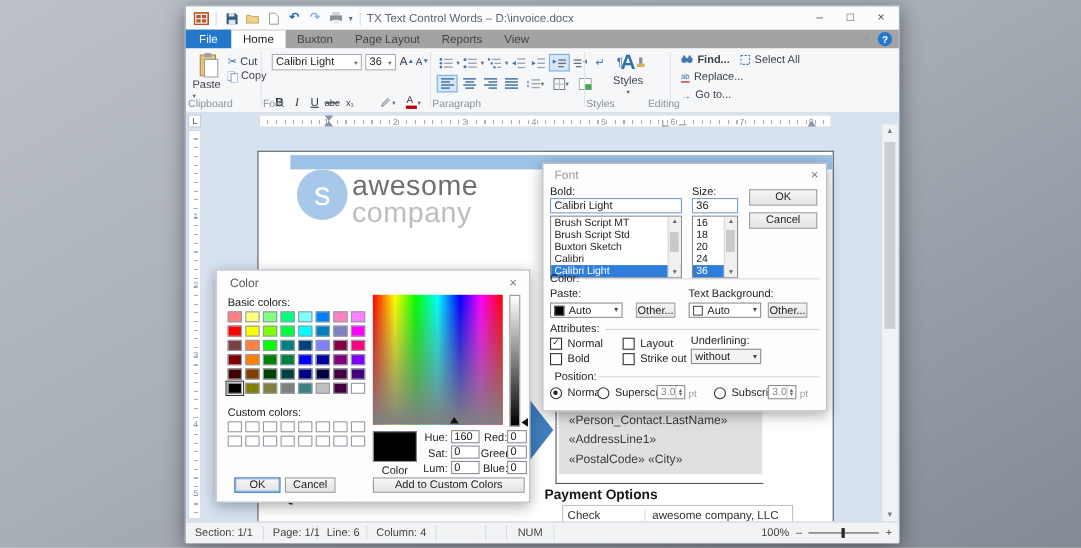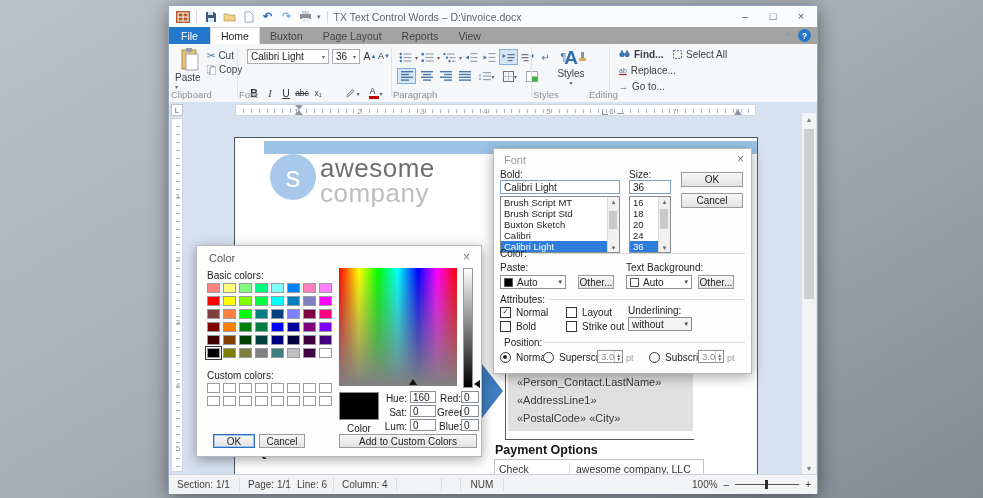--- a/index.html
+++ b/index.html
@@ -60,21 +60,21 @@
   .page{position:absolute;left:65px;top:35px;width:524px;height:340px;background:#fff;border:1px solid #50565f;box-sizing:border-box;}
   .pgbar{position:absolute;left:29px;top:3px;right:0;height:13px;background:#9cc2e5;}
   .logo-circle{position:absolute;left:35px;top:16px;width:46px;height:46px;border-radius:50%;background:#a8c8ea;color:#fff;font-size:30px;display:flex;align-items:center;justify-content:center;}
   .logo-t1{position:absolute;left:85px;top:17px;font-size:26px;color:#6f6f6f;letter-spacing:.5px;line-height:1;}
   .logo-t2{position:absolute;left:85px;top:42px;font-size:26px;color:#bdbdbd;letter-spacing:.5px;line-height:1;}
   .docarrow{position:absolute;left:247px;top:226px;width:0;height:0;border-top:27px solid transparent;border-bottom:27px solid transparent;border-left:21px solid #3f7dbf;}
   .mfwrap{position:absolute;left:270px;top:233px;width:188px;height:68px;border-left:1px solid #555a61;border-bottom:1px solid #555a61;}
   .mfblock{position:absolute;left:2px;top:0;width:185px;background:#e0e0e0;padding:2px 0 4px 0;}
   .mf-line{display:block;font-size:11px;color:#3a3a3a;line-height:18px;padding-left:9px;white-space:nowrap;}
   .payhead{position:absolute;left:260px;top:305px;font-size:12.5px;font-weight:bold;color:#151515;}
-  .paytable{position:absolute;left:259px;top:321px;width:208px;border-top:1px solid #c3c3c3;border-left:1px solid #c3c3c3;border-right:1px solid #c3c3c3;height:19px;}
+  .paytable{position:absolute;left:276px;top:321px;width:208px;border-top:1px solid #c3c3c3;border-left:1px solid #c3c3c3;border-right:1px solid #c3c3c3;height:19px;}
   .paytable .c1{position:absolute;left:4px;top:3px;font-size:10.5px;color:#333;}
   .paytable .c2{position:absolute;left:74px;top:3px;font-size:10.5px;color:#333;border-left:1px solid #dcdcdc;padding-left:6px;}
   .qfhead{position:absolute;left:23px;top:307px;font-size:12px;font-weight:bold;color:#151515;}
   .qftable{position:absolute;left:20px;top:318px;width:245px;height:21px;border-top:1px solid #c3c3c3;border-left:1px solid #c3c3c3;border-right:1px solid #c3c3c3;}
   .qftable .c1{position:absolute;left:5px;top:4px;font-size:11px;color:#3a3a3a;}
   .qftable .c2{position:absolute;left:188px;top:4px;font-size:11px;color:#3a3a3a;}
   
   .vsb{position:absolute;right:1px;top:11px;width:14px;height:361px;background:#f2f3f4;border-left:1px solid #dadcde;}
   .vsb .arr{position:absolute;left:0;width:14px;height:12px;display:flex;align-items:center;justify-content:center;font-size:7px;color:#7a7f85;}
   .vsb .thumb{position:absolute;left:2px;top:16px;width:10px;height:170px;background:#cdd0d3;}

